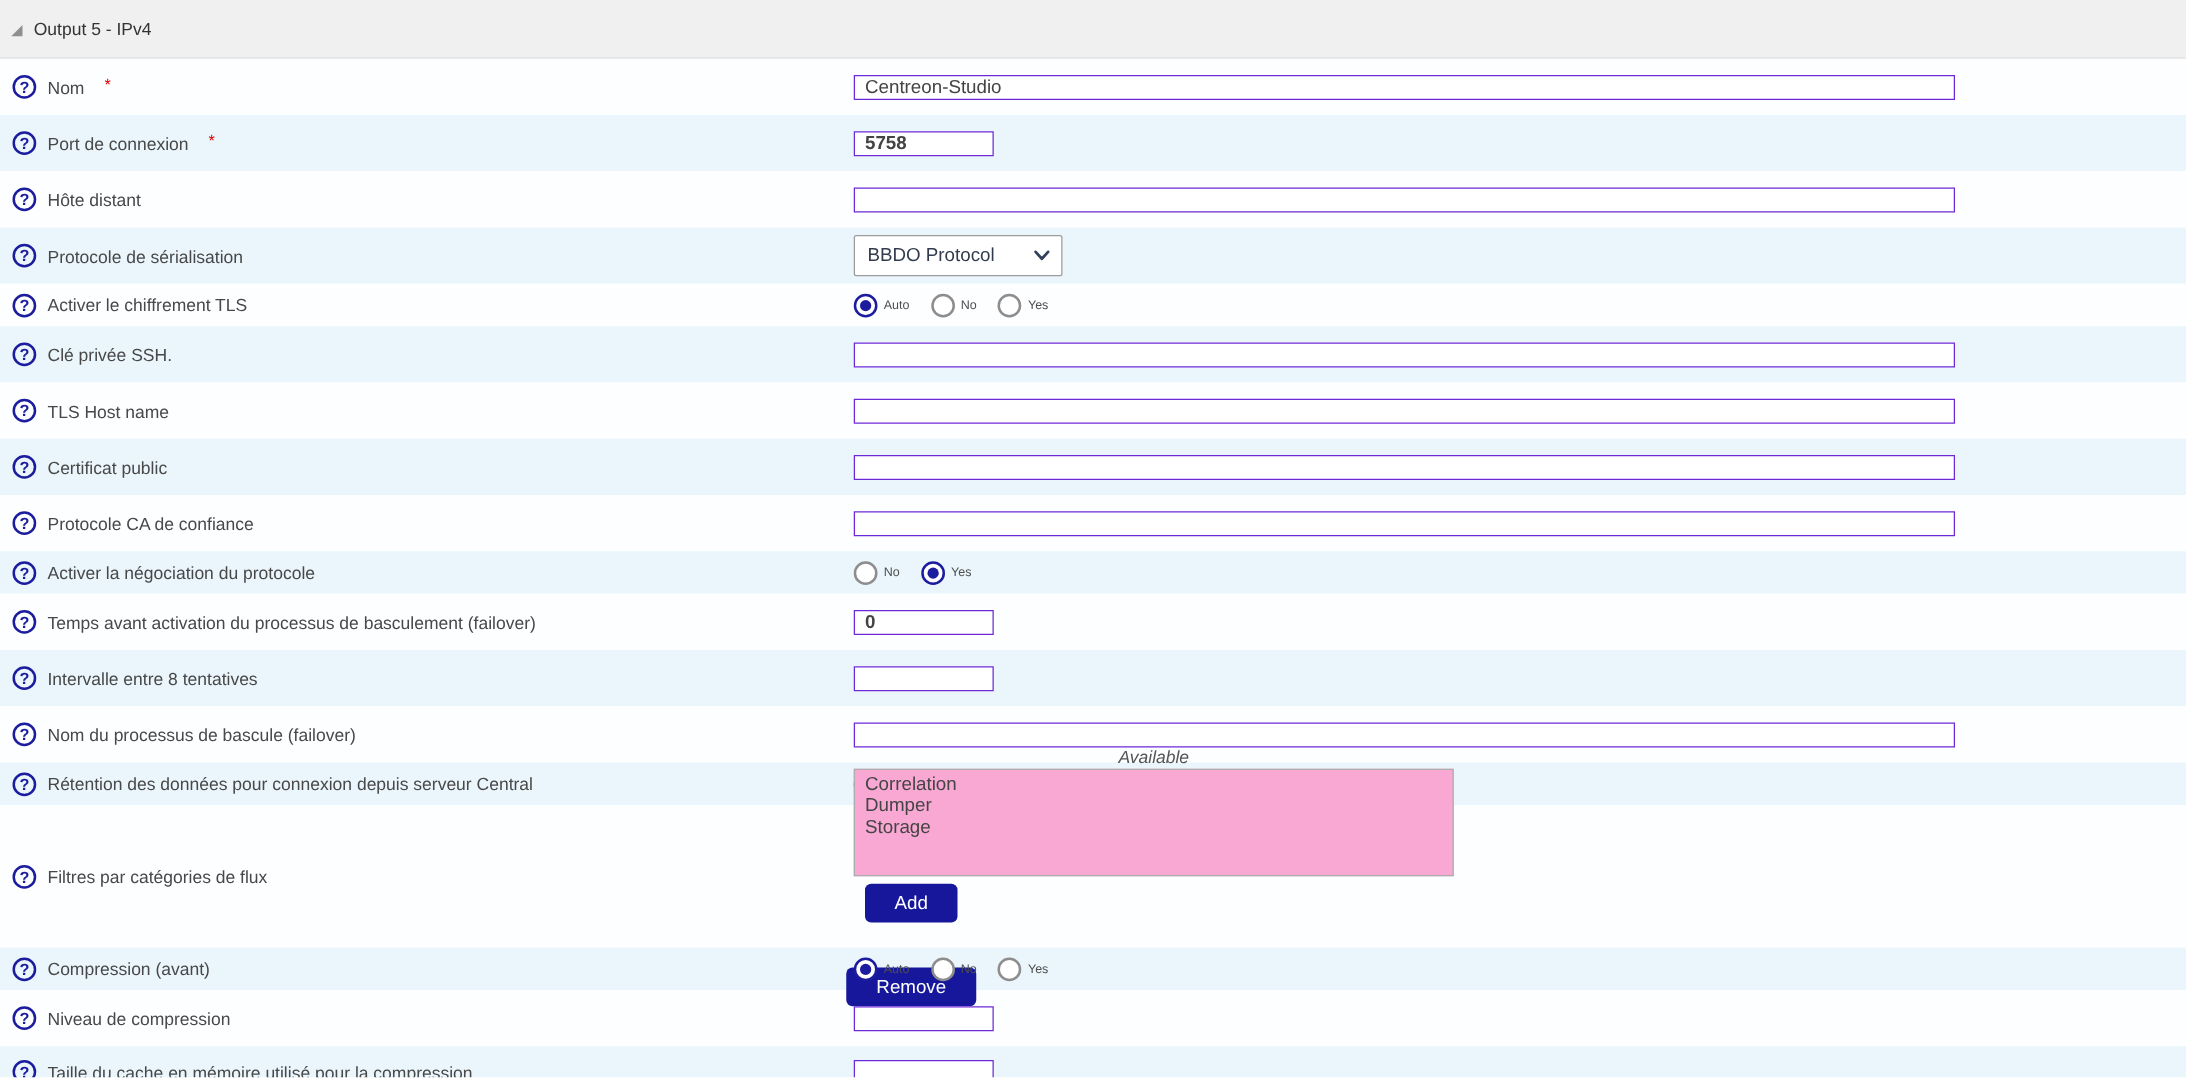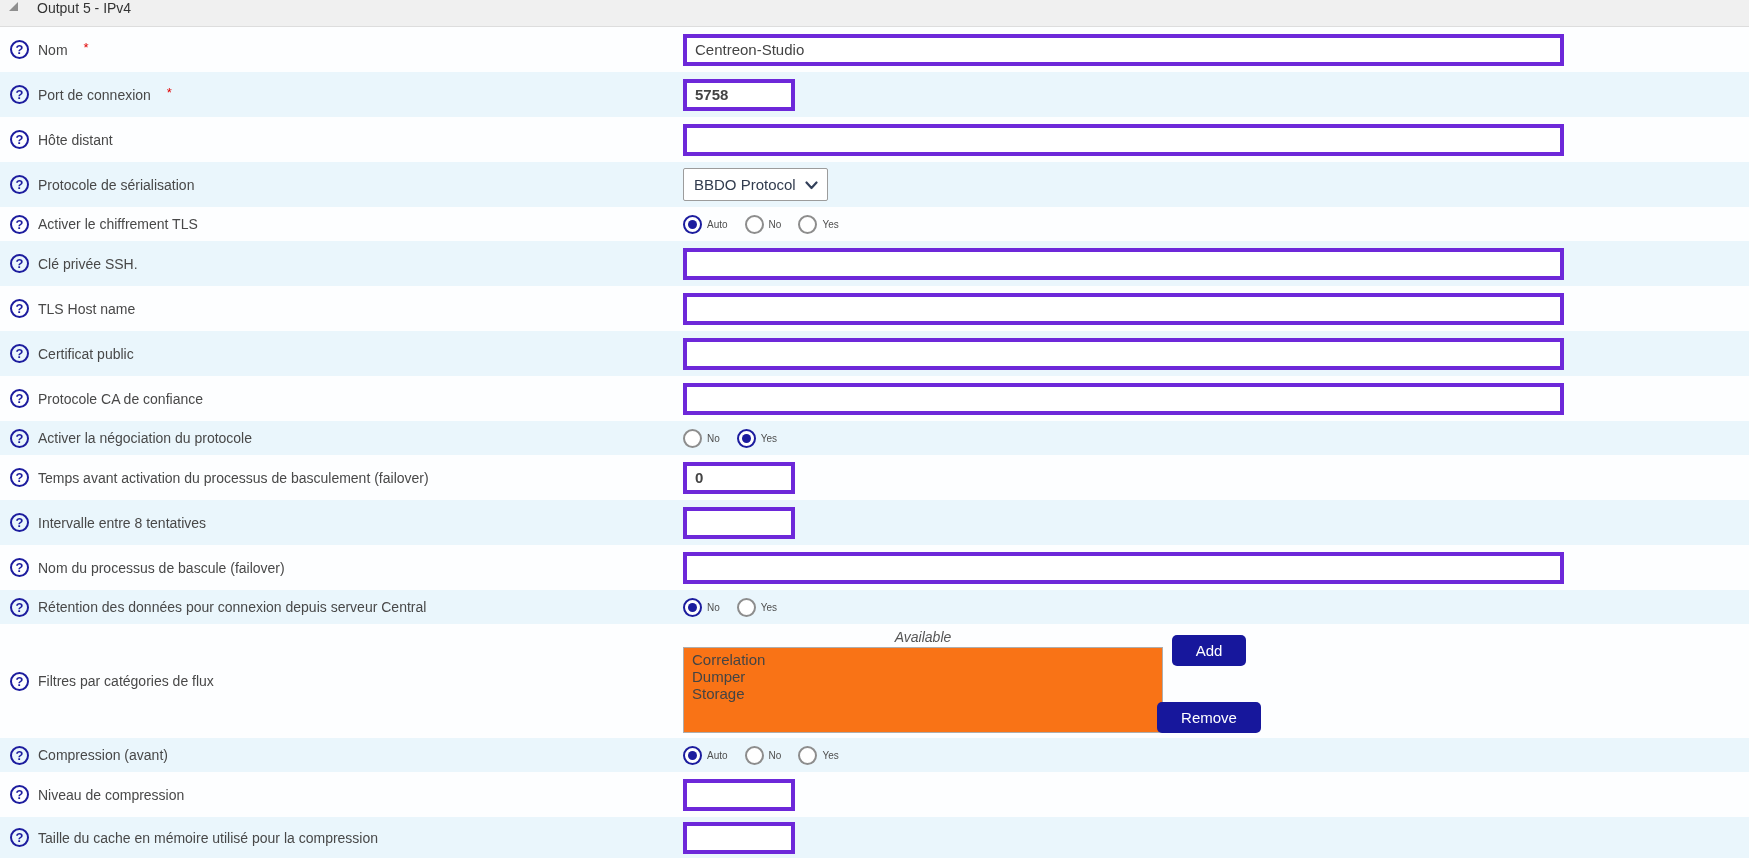--- a/index.html
+++ b/index.html
@@ -2,22 +2,22 @@
 <html><head>
 <meta charset="utf-8">
 <style>
   * { margin:0; padding:0; box-sizing:border-box; }
   html,body { background:#fff; }
   body { font-family:"Liberation Sans","DejaVu Sans",sans-serif; }
   #app { width:1749px; height:862px; overflow:hidden; background:#fff; }
 
   
   .section-header {
-    height:27px; background:#f0f0f0; border-bottom:1px solid #ddd;
-    display:flex; gap:19px; padding-left:9px;
+    height:47px; background:#f0f0f0; border-bottom:1px solid #ddd;
+    display:flex; align-items:center; gap:9px; padding-left:9px;
     font-size:14px; color:#333;
   }
   .collapse-tri {
     width:0; height:0;
     border-left:9px solid transparent;
     border-bottom:9px solid #8f8f8f;
     margin-top:2px;
   }
 
   
@@ -38,53 +38,53 @@
     display:flex; align-items:center; justify-content:center; cursor:pointer;
     background:transparent; line-height:1;
   }
   .field-label { font-size:14px; color:#484848; }
   .req { color:#e00000; font-size:13px; margin-left:7px; position:relative; top:-2px; }
 
   .control { flex:1; display:flex; align-items:center; }
 
   
   input[type=text] {
-    height:32px; border:4px solid #6d28d9; background:#fff; color:#444;
+    height:20px; border:1px solid #6d28d9; background:#fff; color:#444;
     font-size:15px; padding:0 8px; font-family:inherit; outline:none;
   }
   input.wide  { width:881px; }
   input.small { width:112px;font-weight:bold; }
 
   
   .select-box {
-    width:145px; height:33px; border:1px solid #9c9c9c; border-radius:2px;
+    width:167px; height:33px; border:1px solid #9c9c9c; border-radius:2px;
     background:#fff; display:flex; align-items:center; justify-content:space-between;
     padding:0 9px 0 10px; cursor:pointer;
   }
   .select-box .sel-text { font-size:15px; color:#323c4e; }
 
   
   .radio-opt { display:flex; align-items:center; gap:5px; margin-right:17px; cursor:pointer; }
   .radio-circ {
     width:19px; height:19px; border-radius:50%; border:2px solid #8d8d8d;
     background:#fff; display:flex; align-items:center; justify-content:center;
   }
   .radio-circ.checked { border-color:#1c1c9e; }
   .radio-dot { width:9px; height:9px; border-radius:50%; background:#1c1c9e; }
   .radio-label { font-size:10px; color:#4f4f4f; }
 
   
-  .duallist { display:flex; align-items:center; }
+  .duallist { display:flex; align-items:flex-start;flex-direction:column; }
   .dl-col { display:flex; flex-direction:column; }
   .dl-caption {
     font-size:14px; font-style:italic; color:#555; text-align:center;
     height:18px; line-height:16px;
   }
   .dl-list {
-    width:480px; height:86px; border:1px solid #adadad; background:#f97316;
+    width:480px; height:86px; border:1px solid #adadad; background:#f9a8d4;
     overflow:auto; padding:3px 0;
   }
   .dl-item { font-size:15px; color:#444; padding:0 8px; line-height:17px; cursor:default; }
   .dl-buttons {
     width:66px; margin:0 13px; display:flex; flex-direction:column;
     align-items:center; justify-content:space-between; height:104px; padding-top:6px;
   }
   .dl-btn {
     background:#17179c; color:#fff; border:none; border-radius:5px;
     font-size:15px; font-family:inherit; padding:7px 24px; cursor:pointer;

